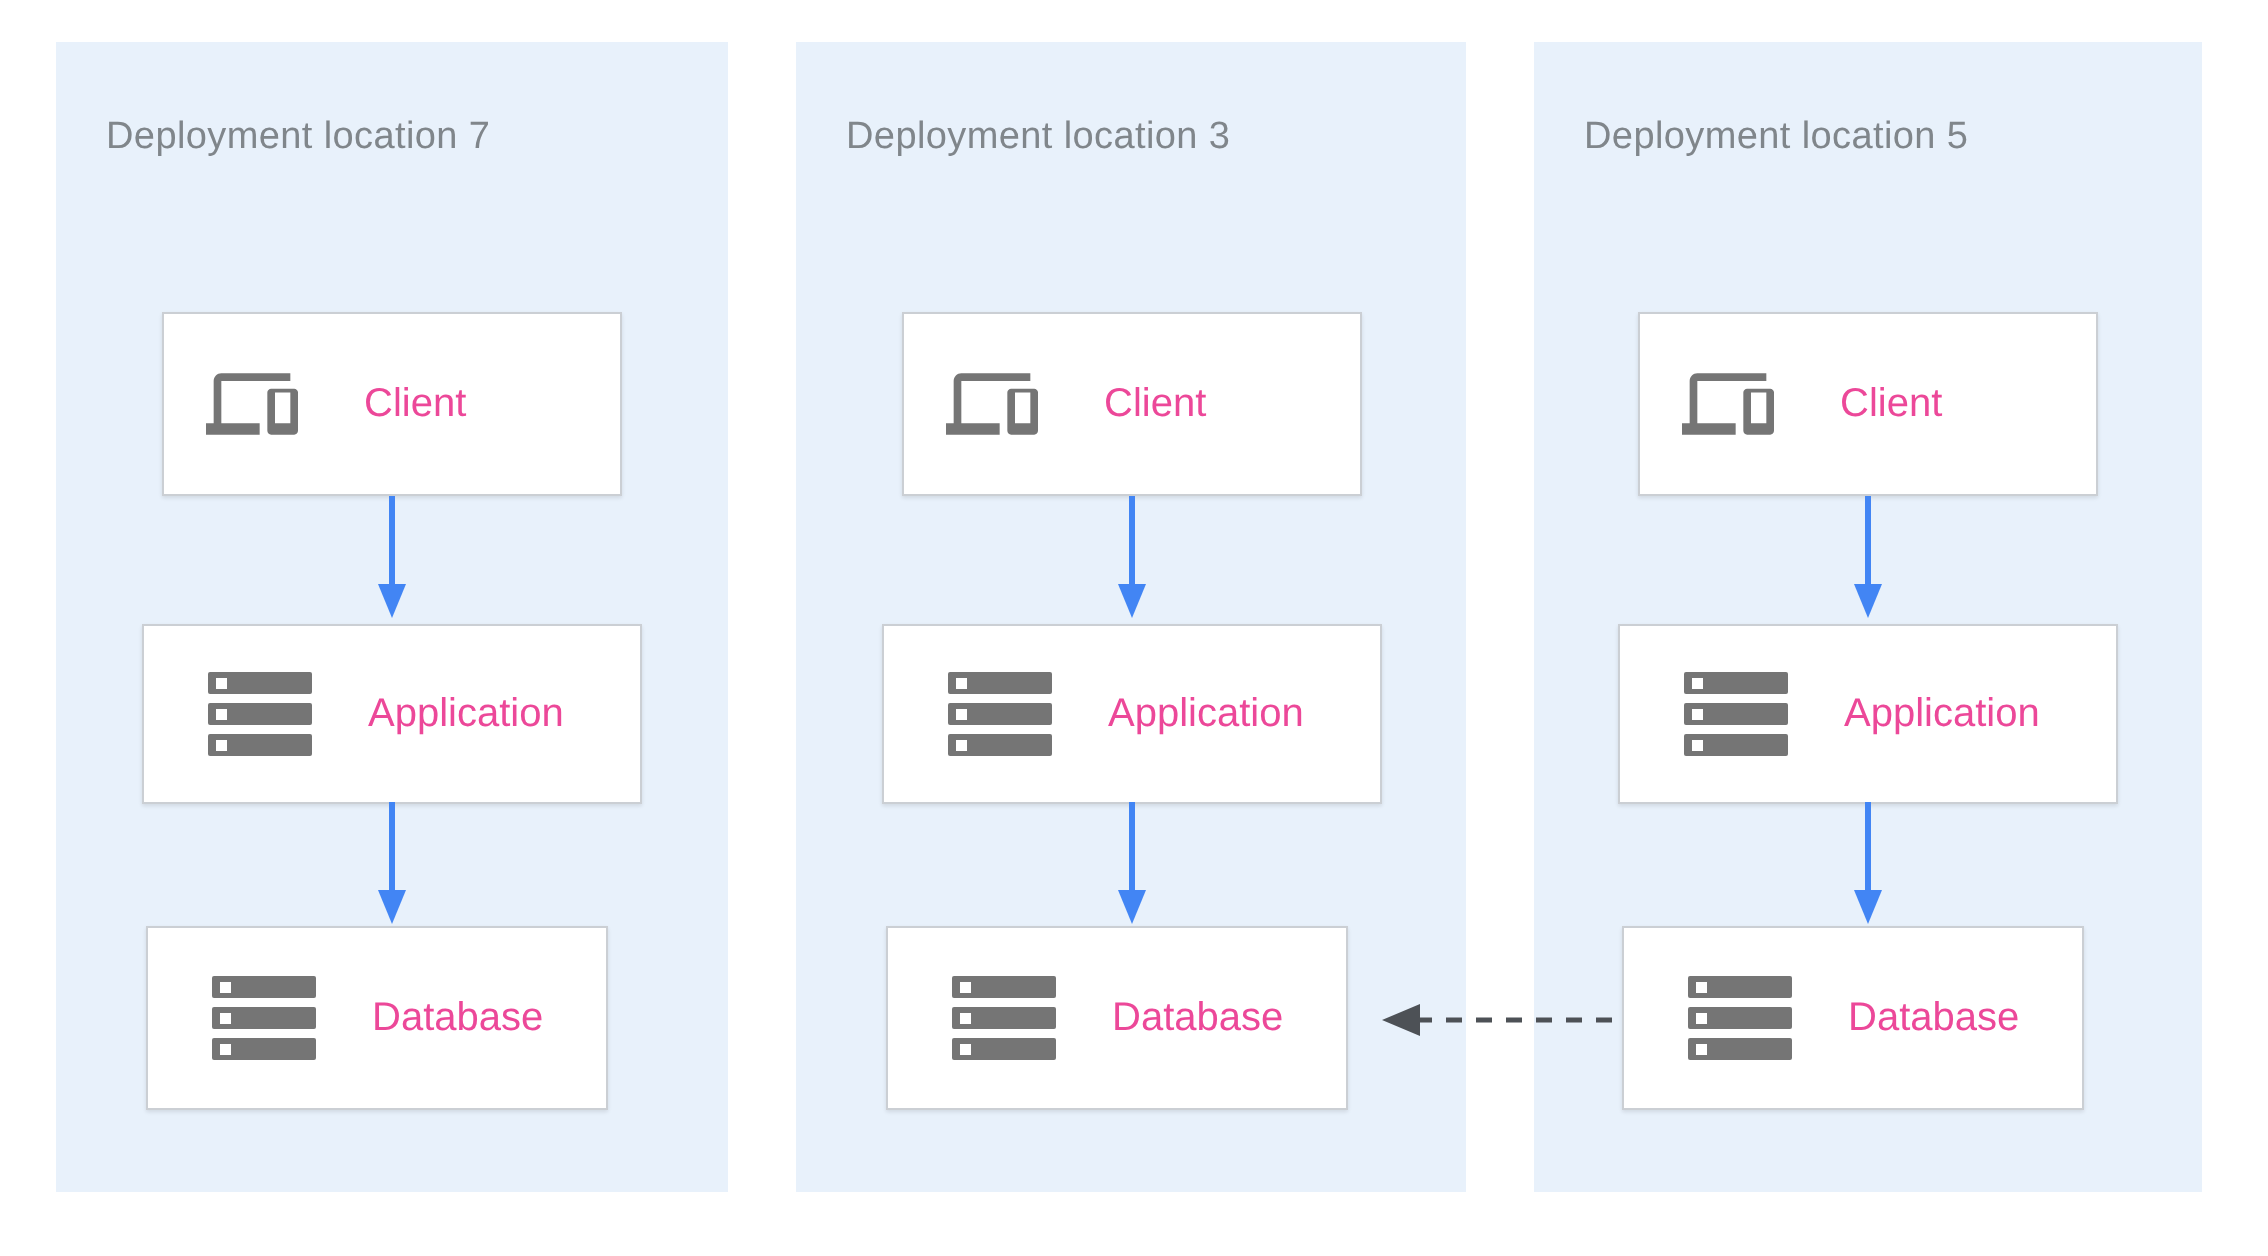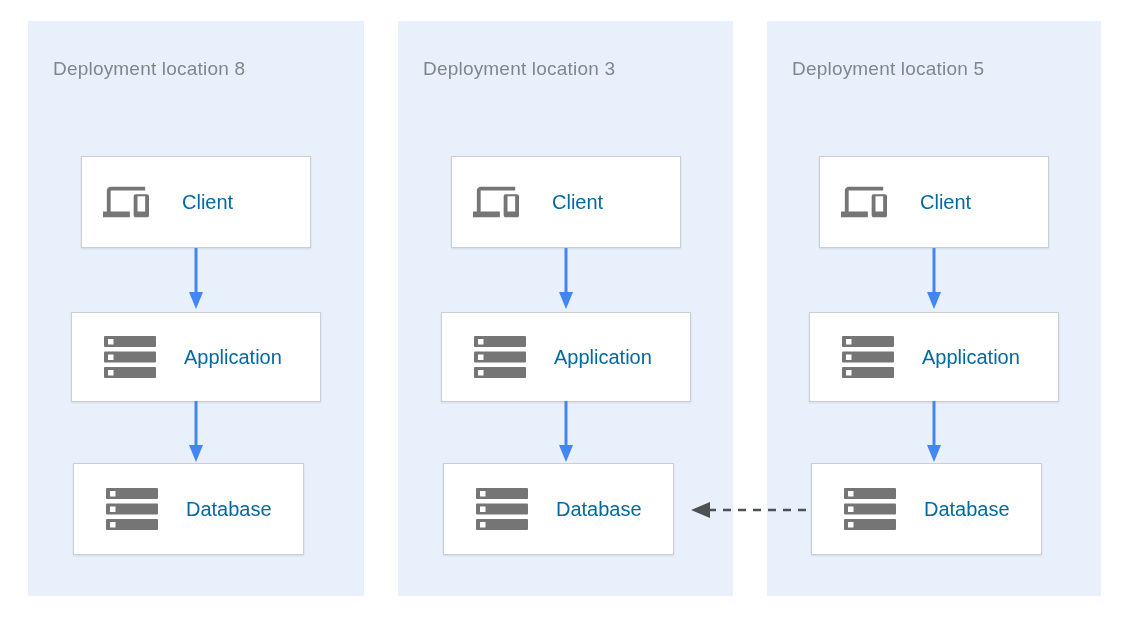--- a/index.html
+++ b/index.html
@@ -8,21 +8,21 @@
 
   .panel{position:absolute;top:21px;height:575px;background:#E8F1FB;}
   .panel-1{left:28px;width:336px;}
   .panel-2{left:398px;width:335px;}
   .panel-3{left:767px;width:334px;}
   .panel-title{position:absolute;top:37px;left:25px;font-size:19px;letter-spacing:.2px;color:#80868B;white-space:nowrap;}
 
   .box{position:absolute;height:92px;background:#ffffff;border:1px solid #CBCFD4;
        box-shadow:0 1px 2px rgba(0,0,0,.10);box-sizing:border-box;
        display:flex;align-items:center;padding-left:32px;}
-  .box .label{font-size:20px;color:#0369a1;margin-left:28px;white-space:nowrap;}
+  .box .label{font-size:20px;color:#ec4899;margin-left:28px;white-space:nowrap;}
 
   
   .row-client{top:156px;width:230px;padding-left:16px;}
   .row-app{top:312px;width:250px;height:90px;}
   .row-db{top:463px;width:231px;}
 
   
   .c1.row-client{left:81px;}  .c2.row-client{left:451px;}  .c3.row-client{left:819px;}
   .c1.row-app{left:71px;}     .c2.row-app{left:441px;}     .c3.row-app{left:809px;}
   .c1.row-db{left:73px;}      .c2.row-db{left:443px;}      .c3.row-db{left:811px;}
@@ -37,21 +37,21 @@
   .ax1{left:188px;} .ax2{left:558px;} .ax3{left:926px;}
 
   .arrow-dashed{position:absolute;left:691px;top:499px;width:120px;height:22px;}
 </style>
 </head>
 <body>
 
 <div class="canvas">
 
   <div class="panel panel-1">
-    <div class="panel-title">Deployment location 8</div>
+    <div class="panel-title">Deployment location 7</div>
   </div>
 
   <div class="panel panel-2">
     <div class="panel-title">Deployment location 3</div>
   </div>
 
   <div class="panel panel-3">
     <div class="panel-title">Deployment location 5</div>
   </div>
 

